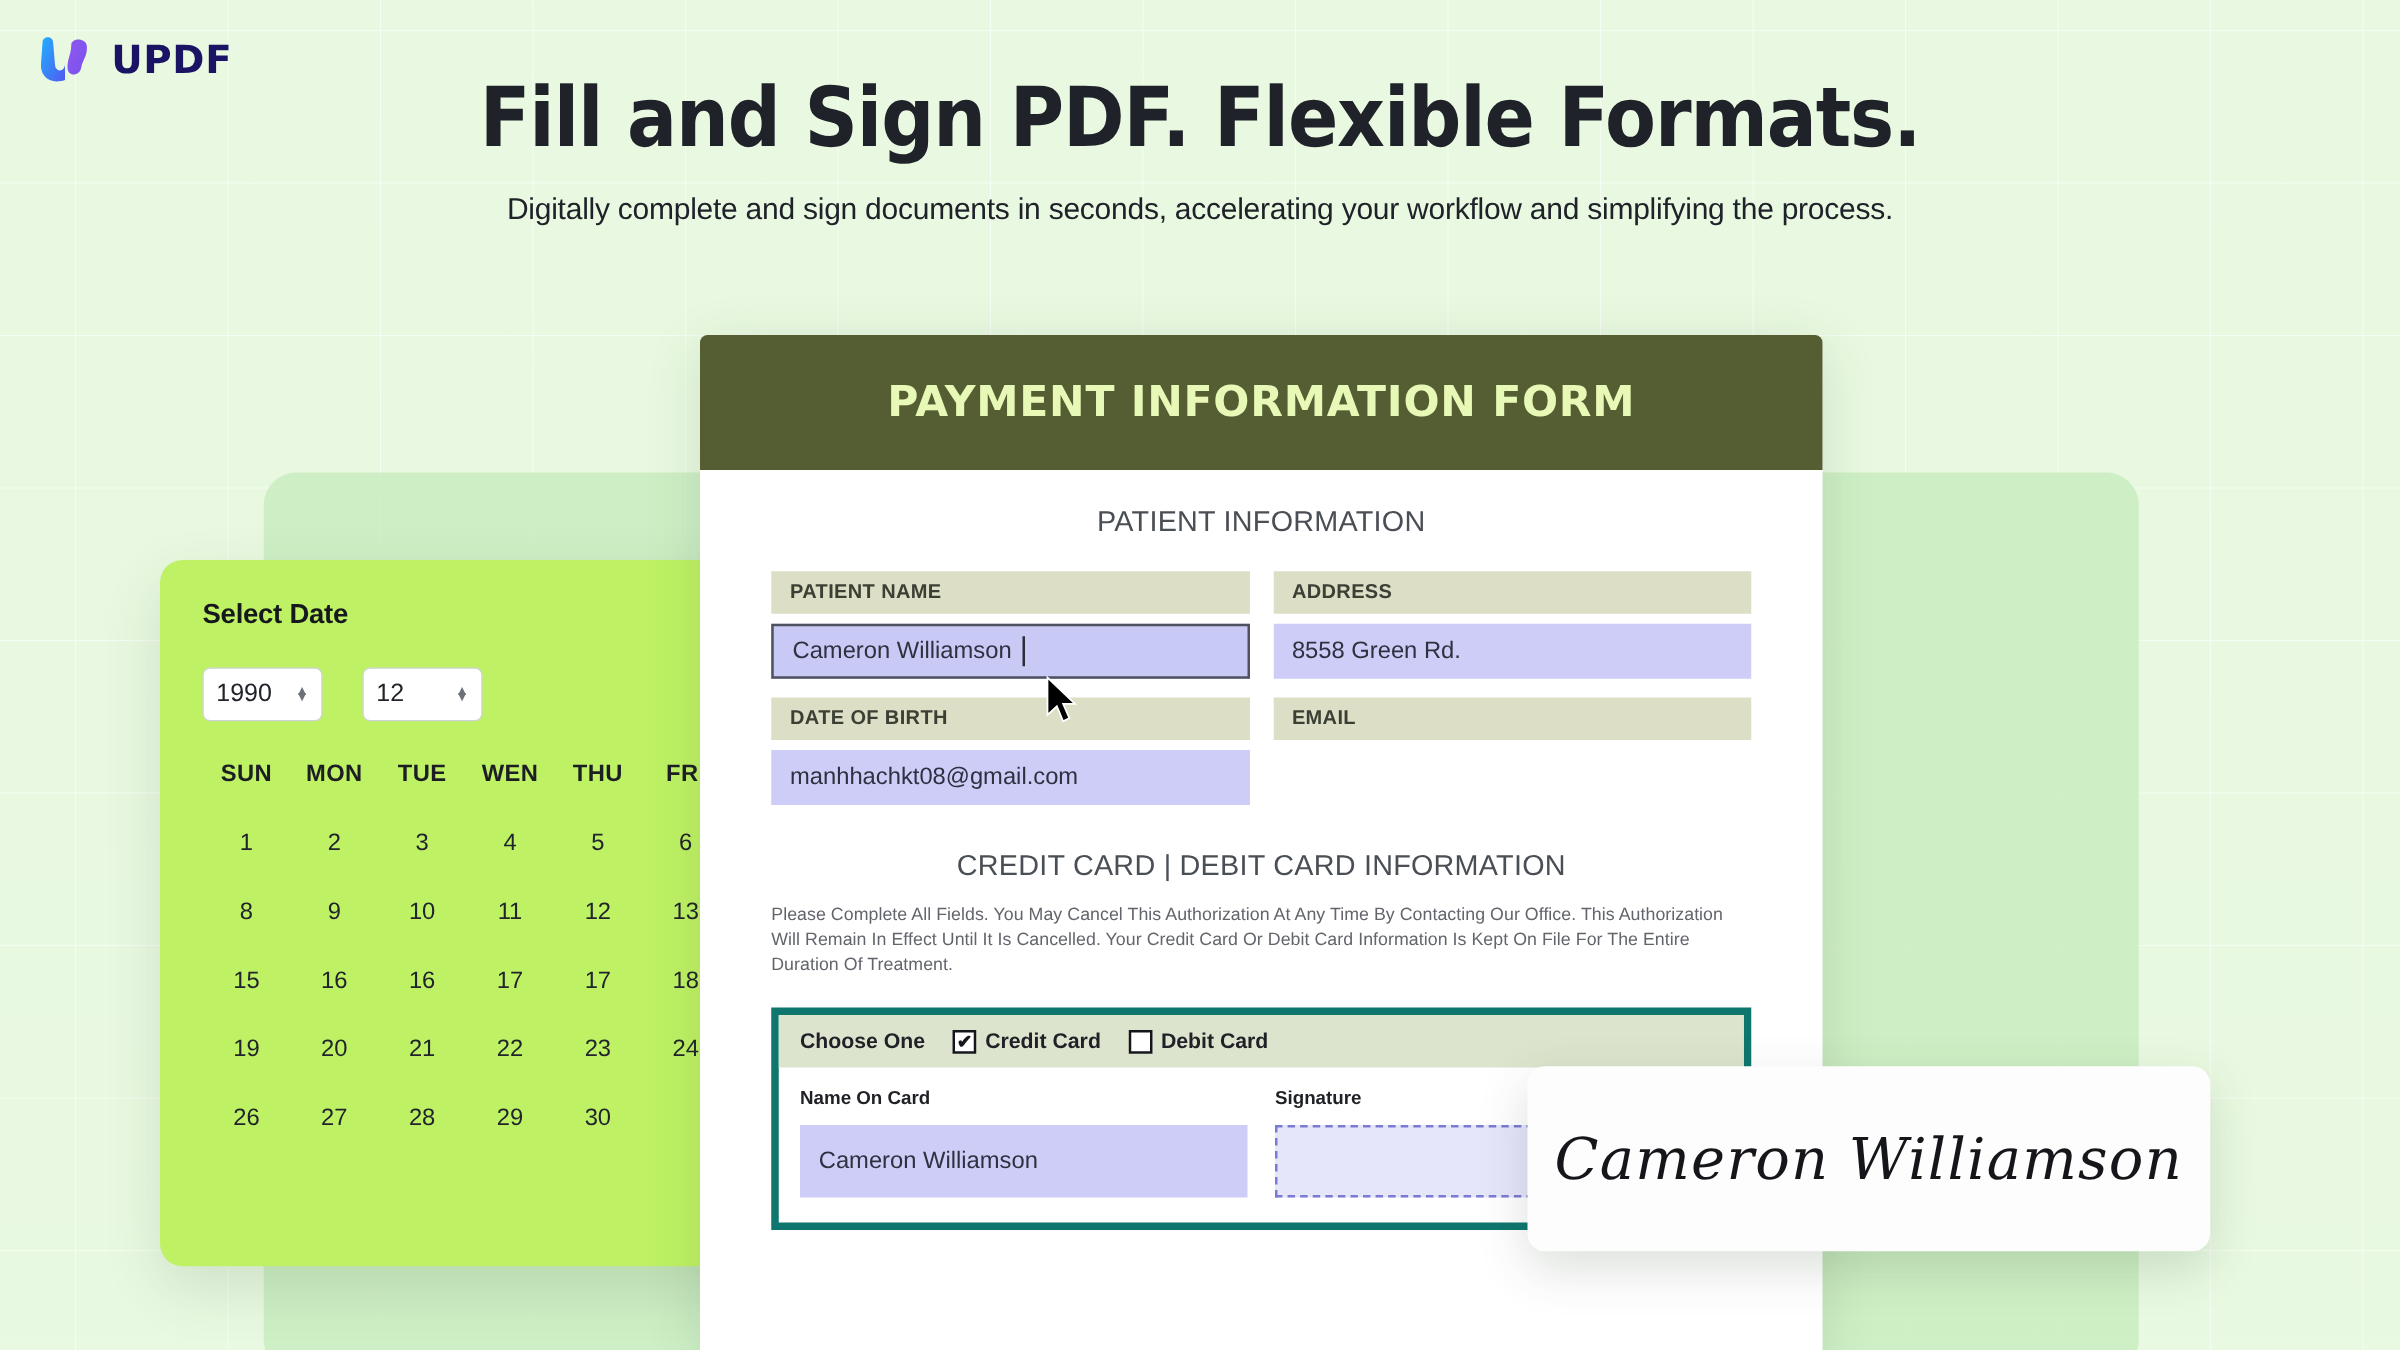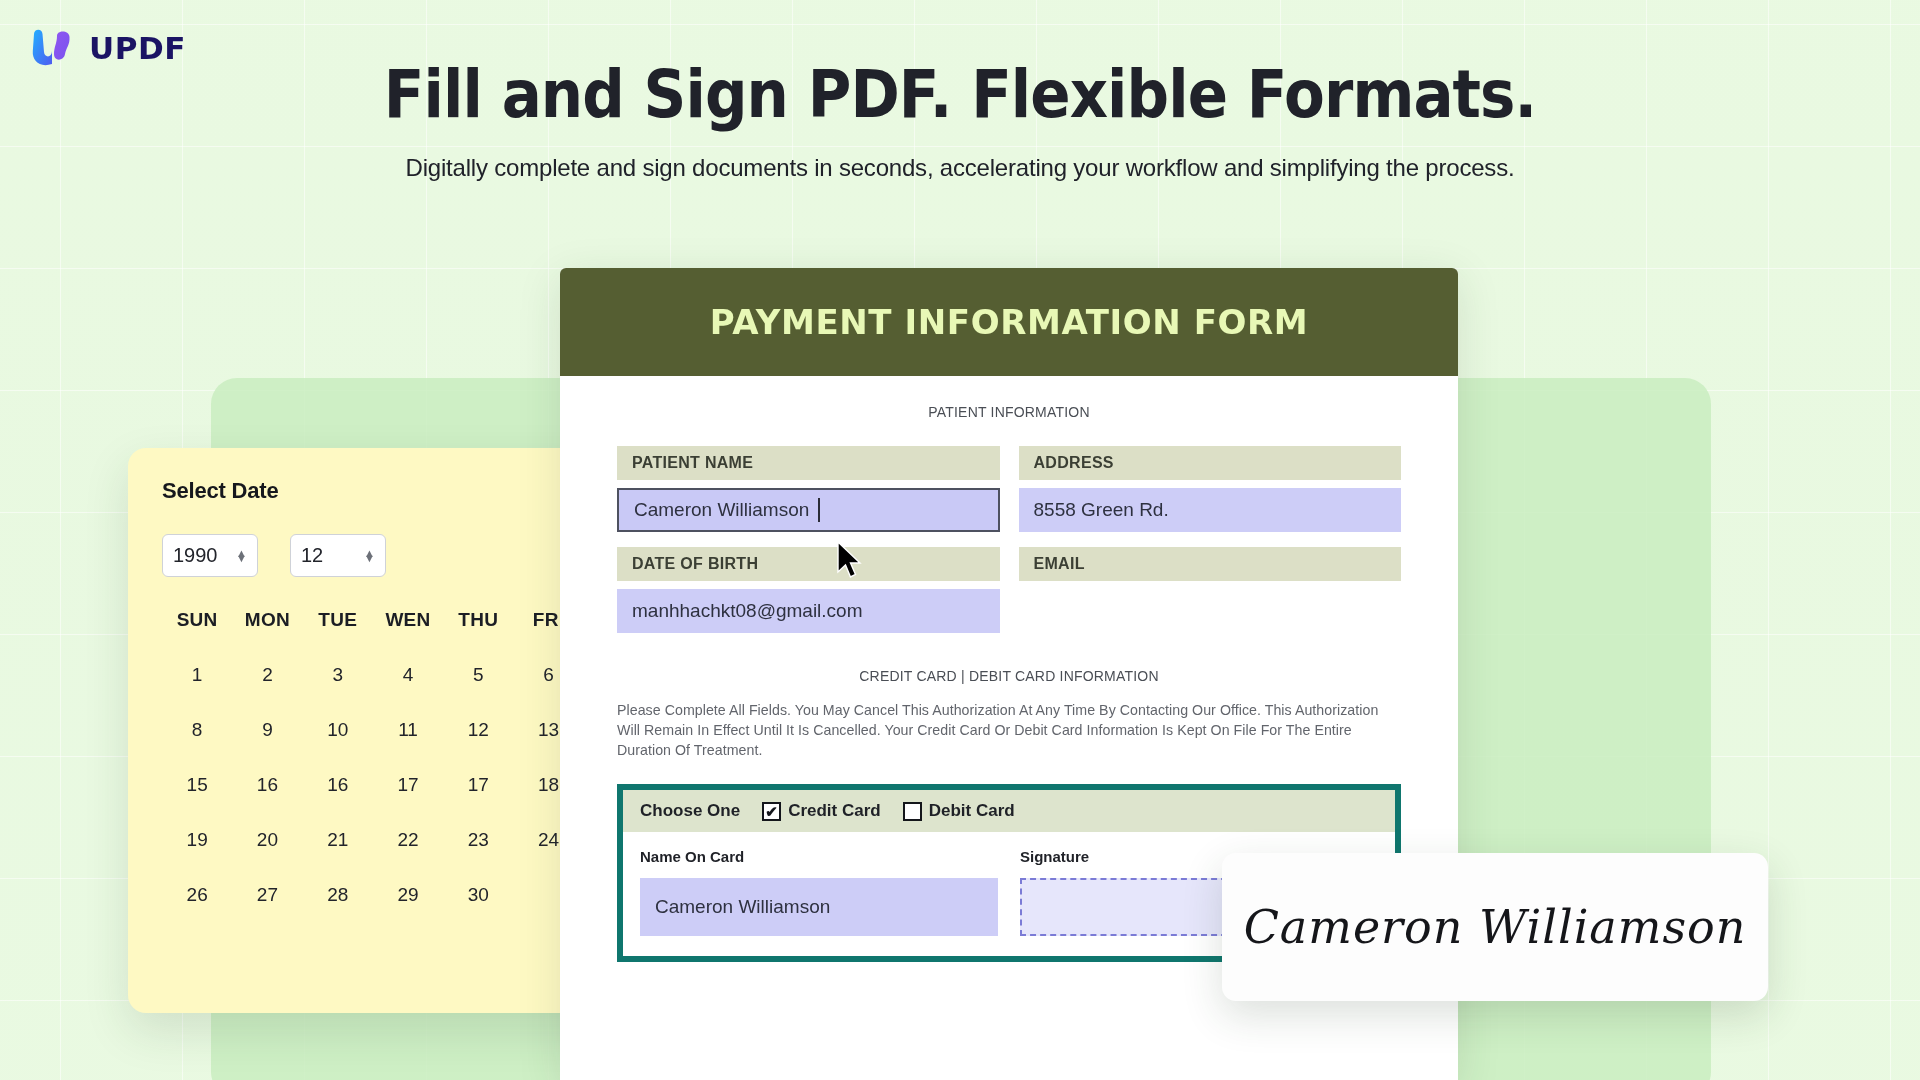--- a/index.html
+++ b/index.html
@@ -55,21 +55,21 @@
     font-size: 24px;
     color: #20222a;
     letter-spacing: -.2px;
     white-space: nowrap;
   }
 
   
   #datepicker {
     position: absolute; left: 128px; top: 448px;
     width: 560px; height: 565px;
-    background: #fef9c3;
+    background: #bef264;
     border-radius: 18px;
     box-shadow: 0 18px 46px rgba(40,60,40,.13);
     padding: 30px 34px 0 34px;
     overflow: hidden;
   }
   #dp-title { font-size: 22px; font-weight: 700; color: #16181d; letter-spacing: -.2px; }
   #dp-steppers { display: flex; gap: 32px; margin-top: 30px; }
   .stepper {
     display: flex; align-items: center; justify-content: space-between;
     width: 96px; height: 43px;
@@ -99,21 +99,21 @@
   #form-header {
     background: #555e32; border-radius: 6px 6px 0 0;
     height: 108px; display: flex; align-items: center; justify-content: center;
   }
   #form-header-title {
     color: #e8f8b6; font-size: 34px; font-weight: 700; letter-spacing: .6px;
     font-family: "DejaVu Sans", sans-serif;
   }
   #form-body { padding: 28px 57px 0 57px; }
   .section-title {
-    text-align: center; font-size: 14px; color: #4a4e55; letter-spacing: .2px;
+    text-align: center; font-size: 23px; color: #4a4e55; letter-spacing: .2px;
     margin-bottom: 26px;
   }
   .field-grid { display: grid; grid-template-columns: 1fr 1fr; column-gap: 19px; }
   .fld-label {
     background: #dcdfc6; height: 34px; display: flex; align-items: center;
     padding: 0 15px; font-size: 16px; font-weight: 600; color: #3b3f34;
     letter-spacing: .3px; margin-bottom: 8px;
   }
   .fld-value {
     background: #cdcdf7; height: 44px; display: flex; align-items: center;

